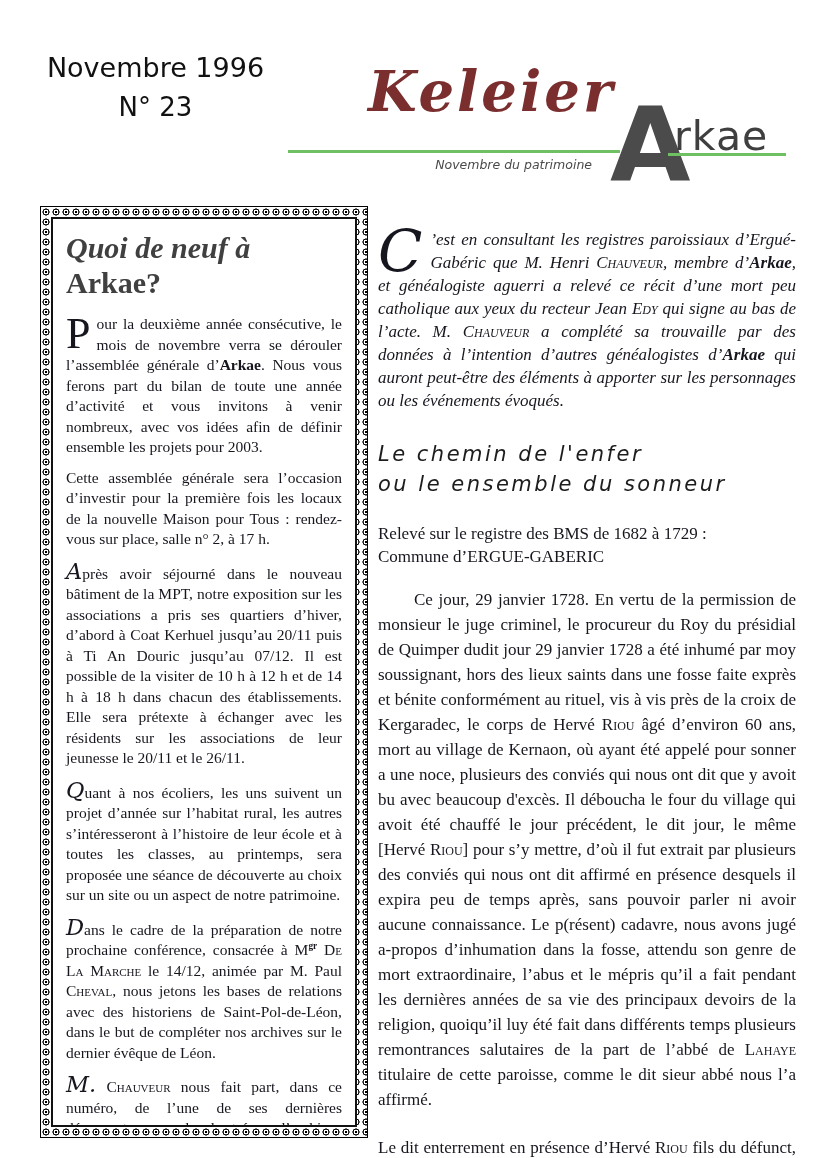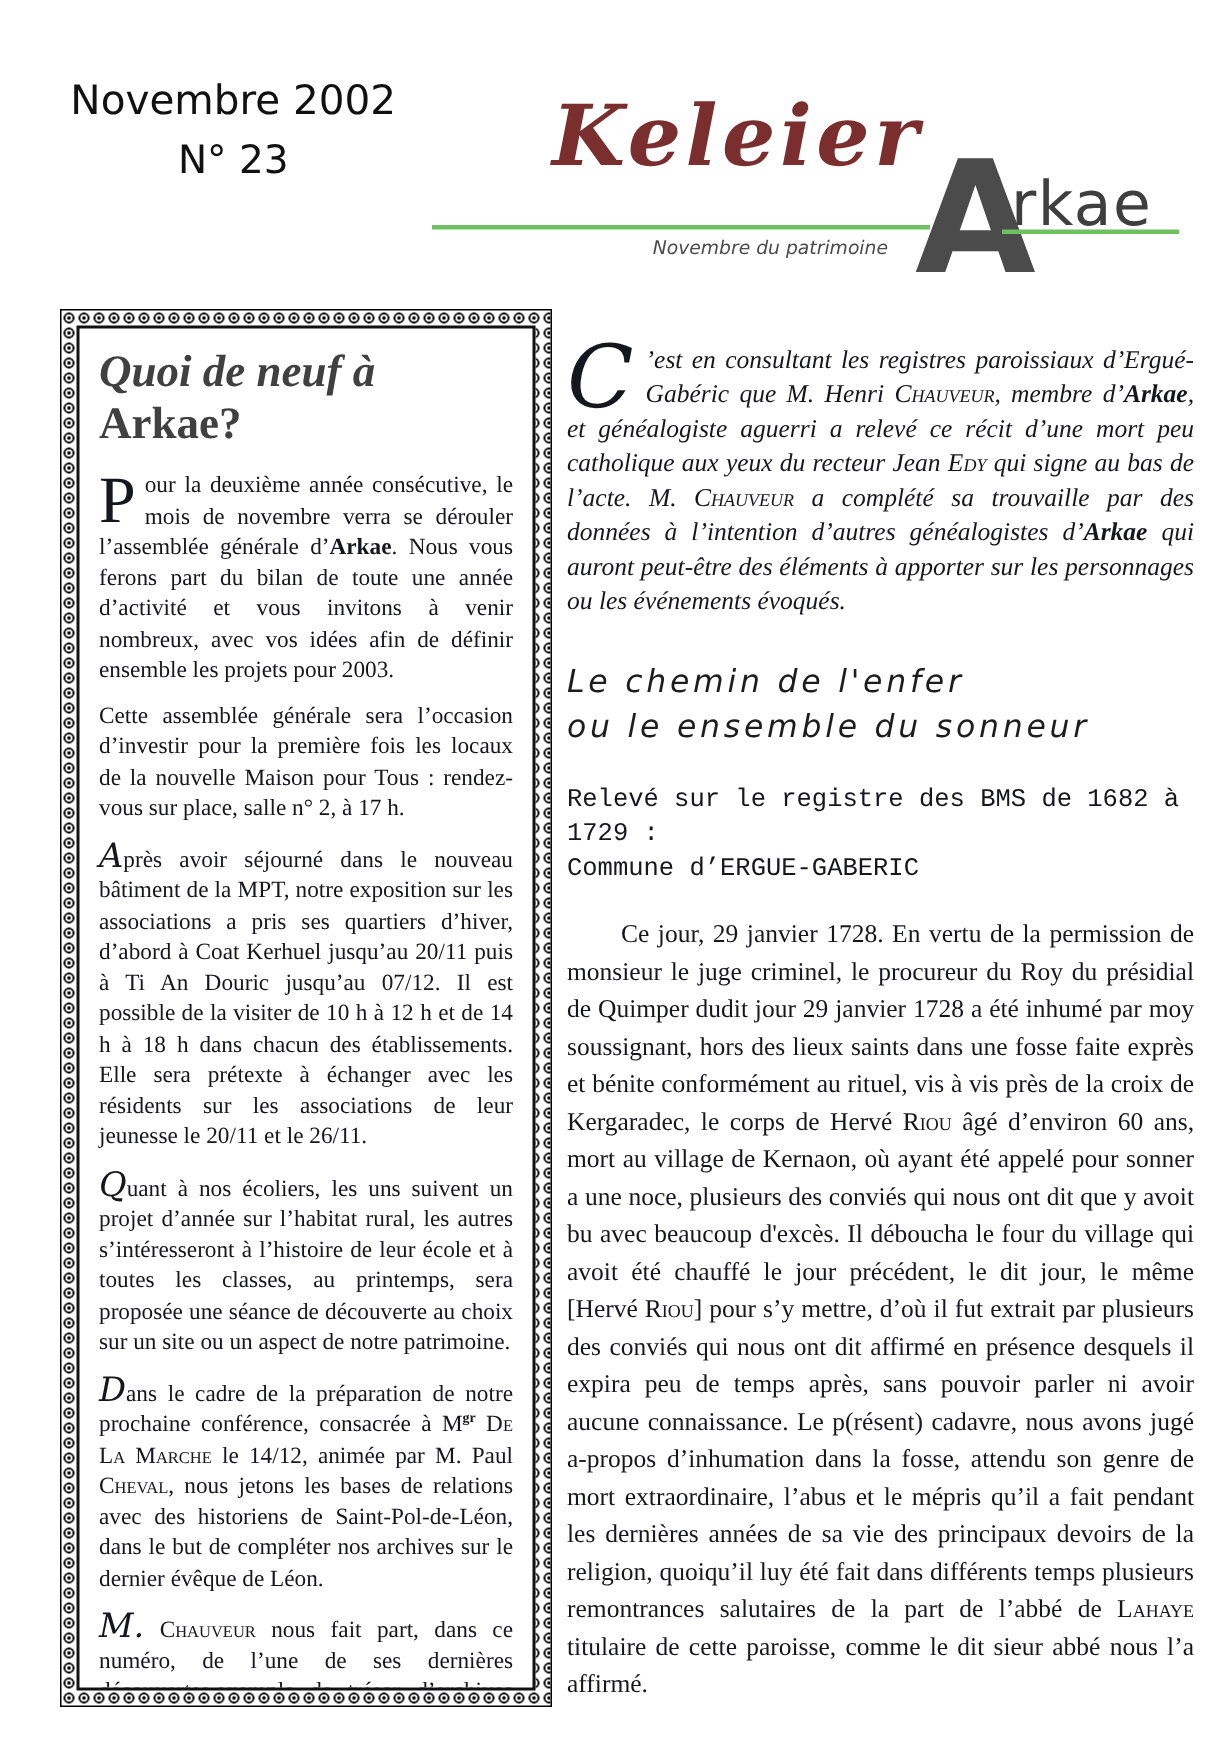--- a/index.html
+++ b/index.html
@@ -63,21 +63,21 @@
   
   .right-col{position:absolute;left:378px;top:228px;width:418px;}
   .intro-par{
     font-style:italic;text-align:justify;font-size:17px;line-height:23px;margin:0;
   }
   .article-title{
     margin-top:27px;
     font-family:"DejaVu Sans",sans-serif;font-style:italic;
     font-size:21px;line-height:30px;letter-spacing:2.5px;color:#1d1d1d;
   }
-  .article-source{margin-top:23px;font-size:17px;line-height:23px;font-family:Liberation Mono, monospace;}
+  .article-source{margin-top:23px;font-size:17px;line-height:23px;}
   .article-body{
     margin-top:19px;text-align:justify;text-indent:36px;
     font-size:17px;line-height:25px;
   }
   .article-closing{
     margin-top:23px;text-align:justify;font-size:17px;line-height:25px;
   }
 
   
   .seg-b{font-weight:bold;}
@@ -93,21 +93,21 @@
   .seg-init{ 
     font-family:"DejaVu Serif",serif;font-style:italic;font-size:145%;line-height:1;
   }
 </style>
 </head>
 <body>
 
 <div class="page">
 
   <div class="issue-block">
-    <div class="issue-date">Novembre 2002</div>
+    <div class="issue-date">Novembre 1996</div>
     <div class="issue-number">N° 23</div>
   </div>
 
   <div class="keleier">Keleier</div>
   <div class="green-rule rule-left"></div>
   <div class="tagline">Novembre du patrimoine</div>
   <div class="brand-a">A</div>
   <div class="brand-rest">rkae</div>
   <div class="green-rule rule-brand"></div>
 

